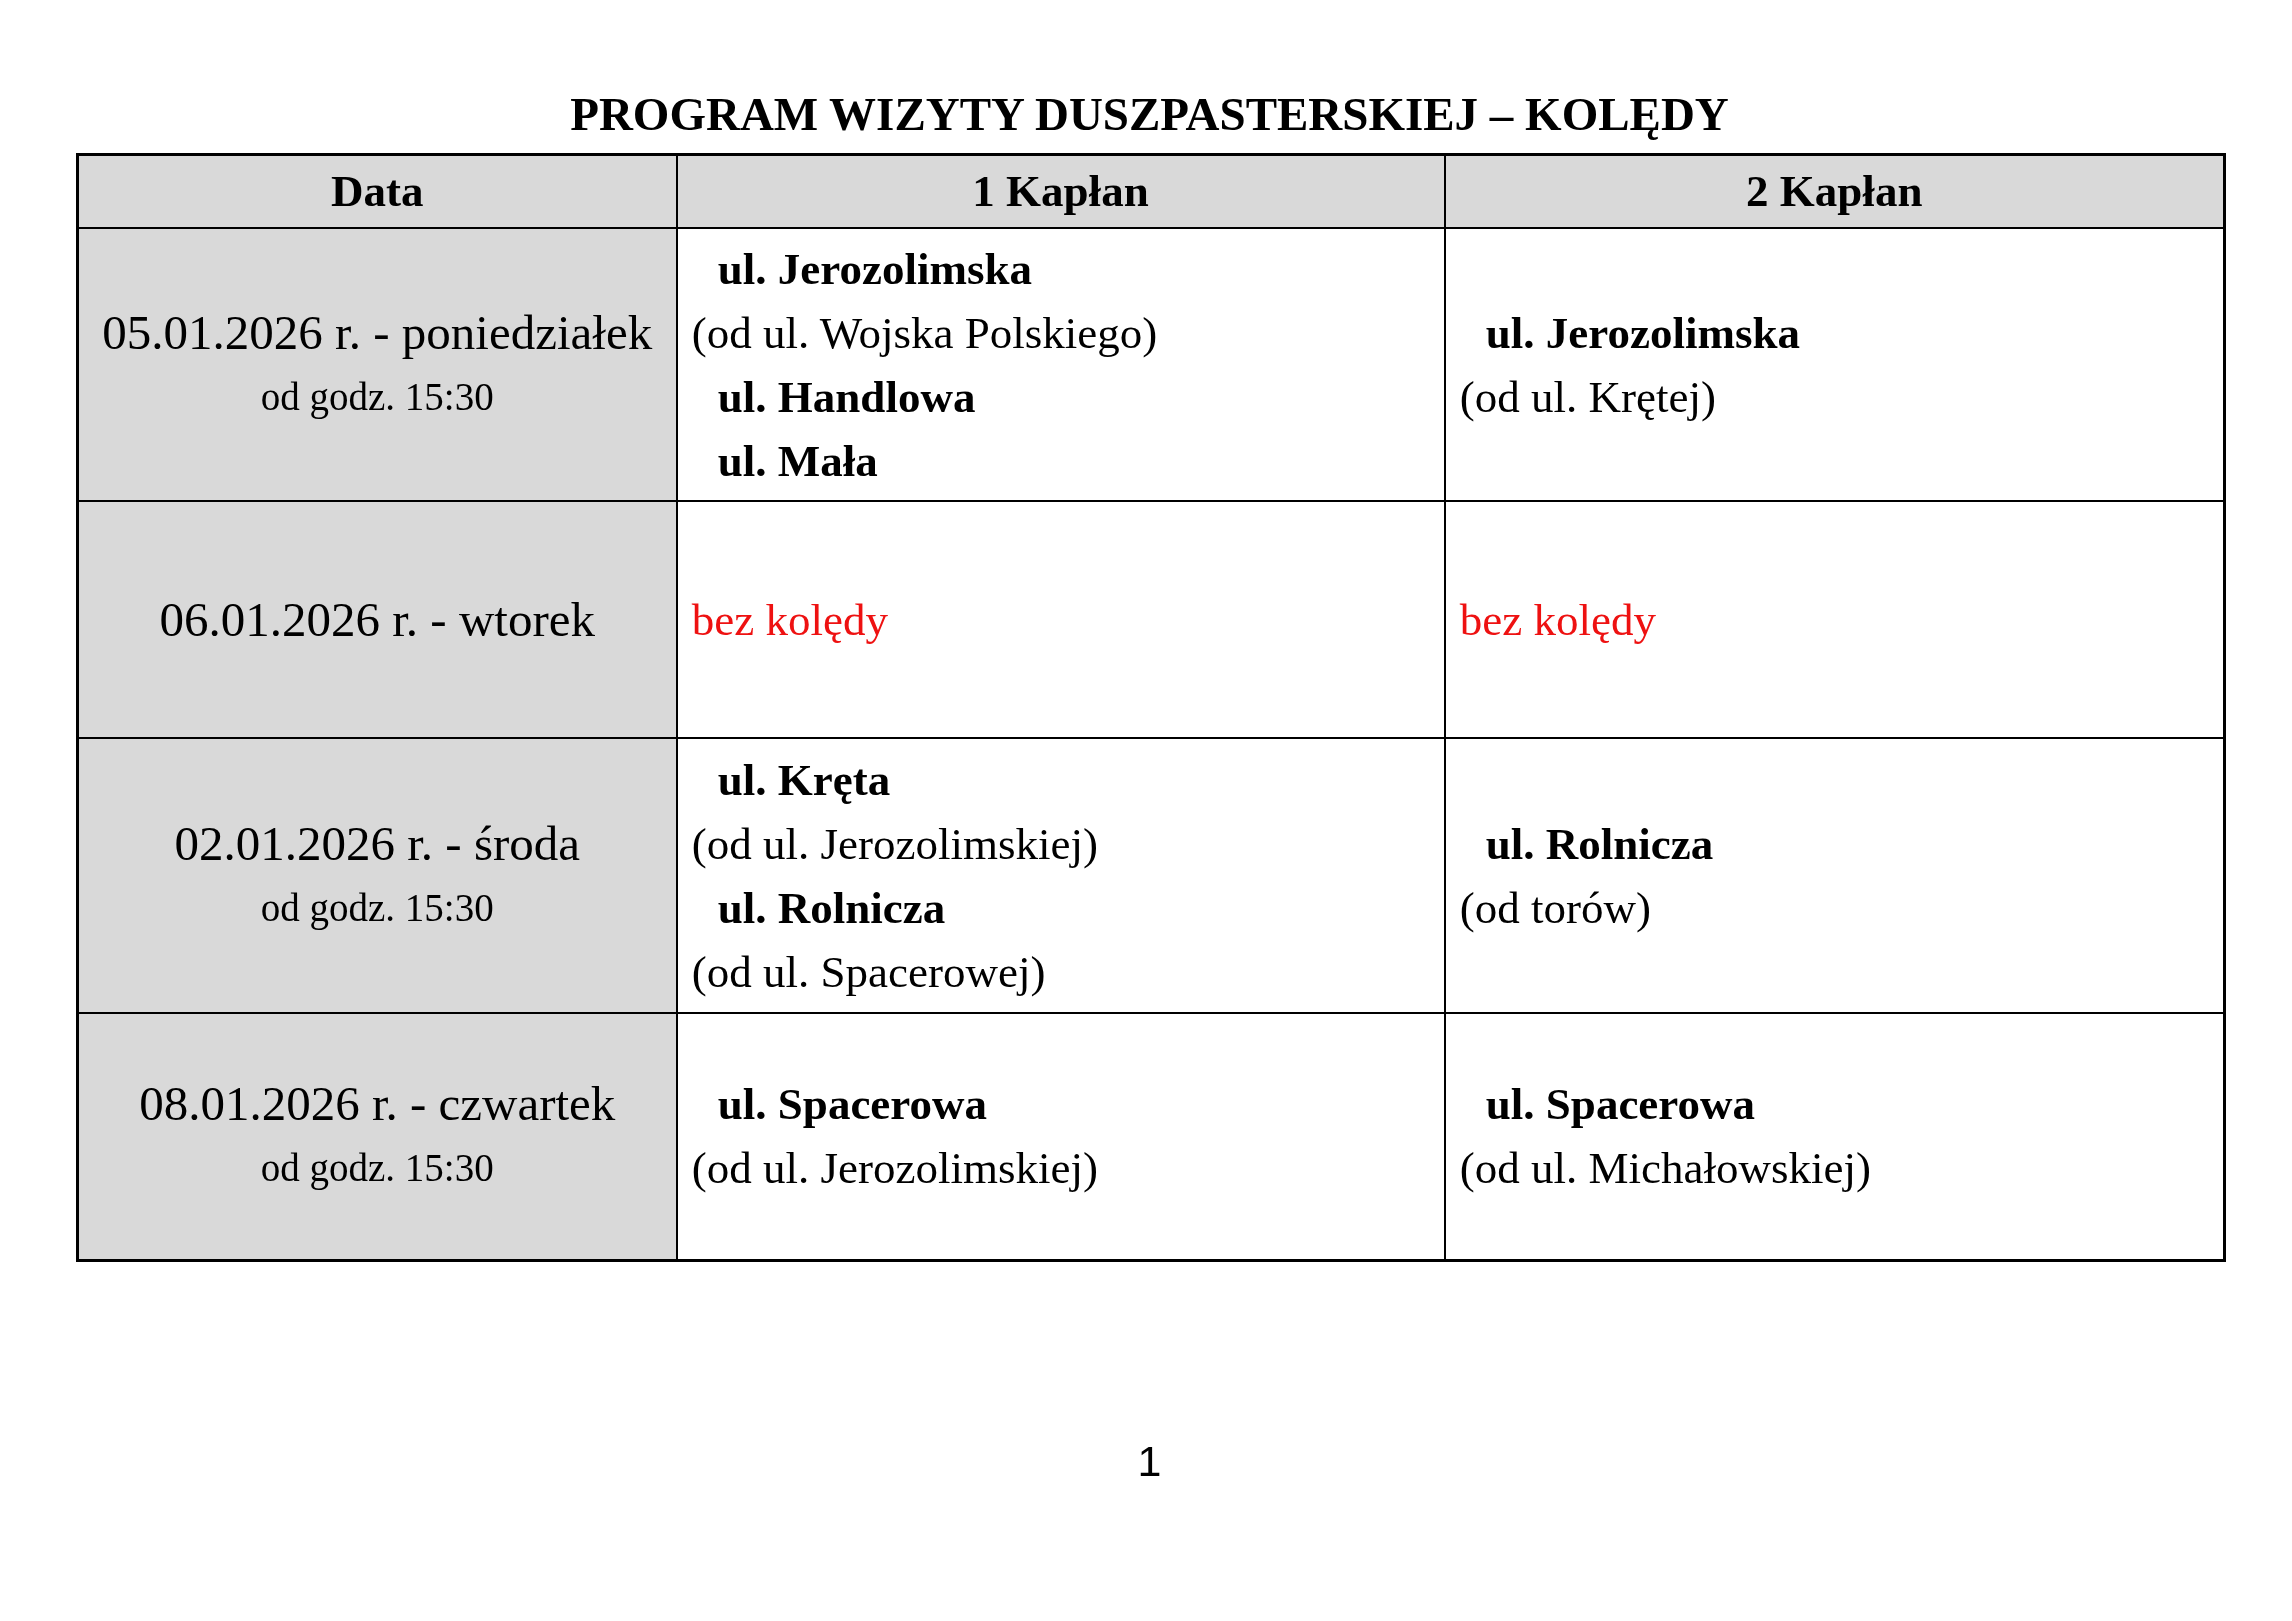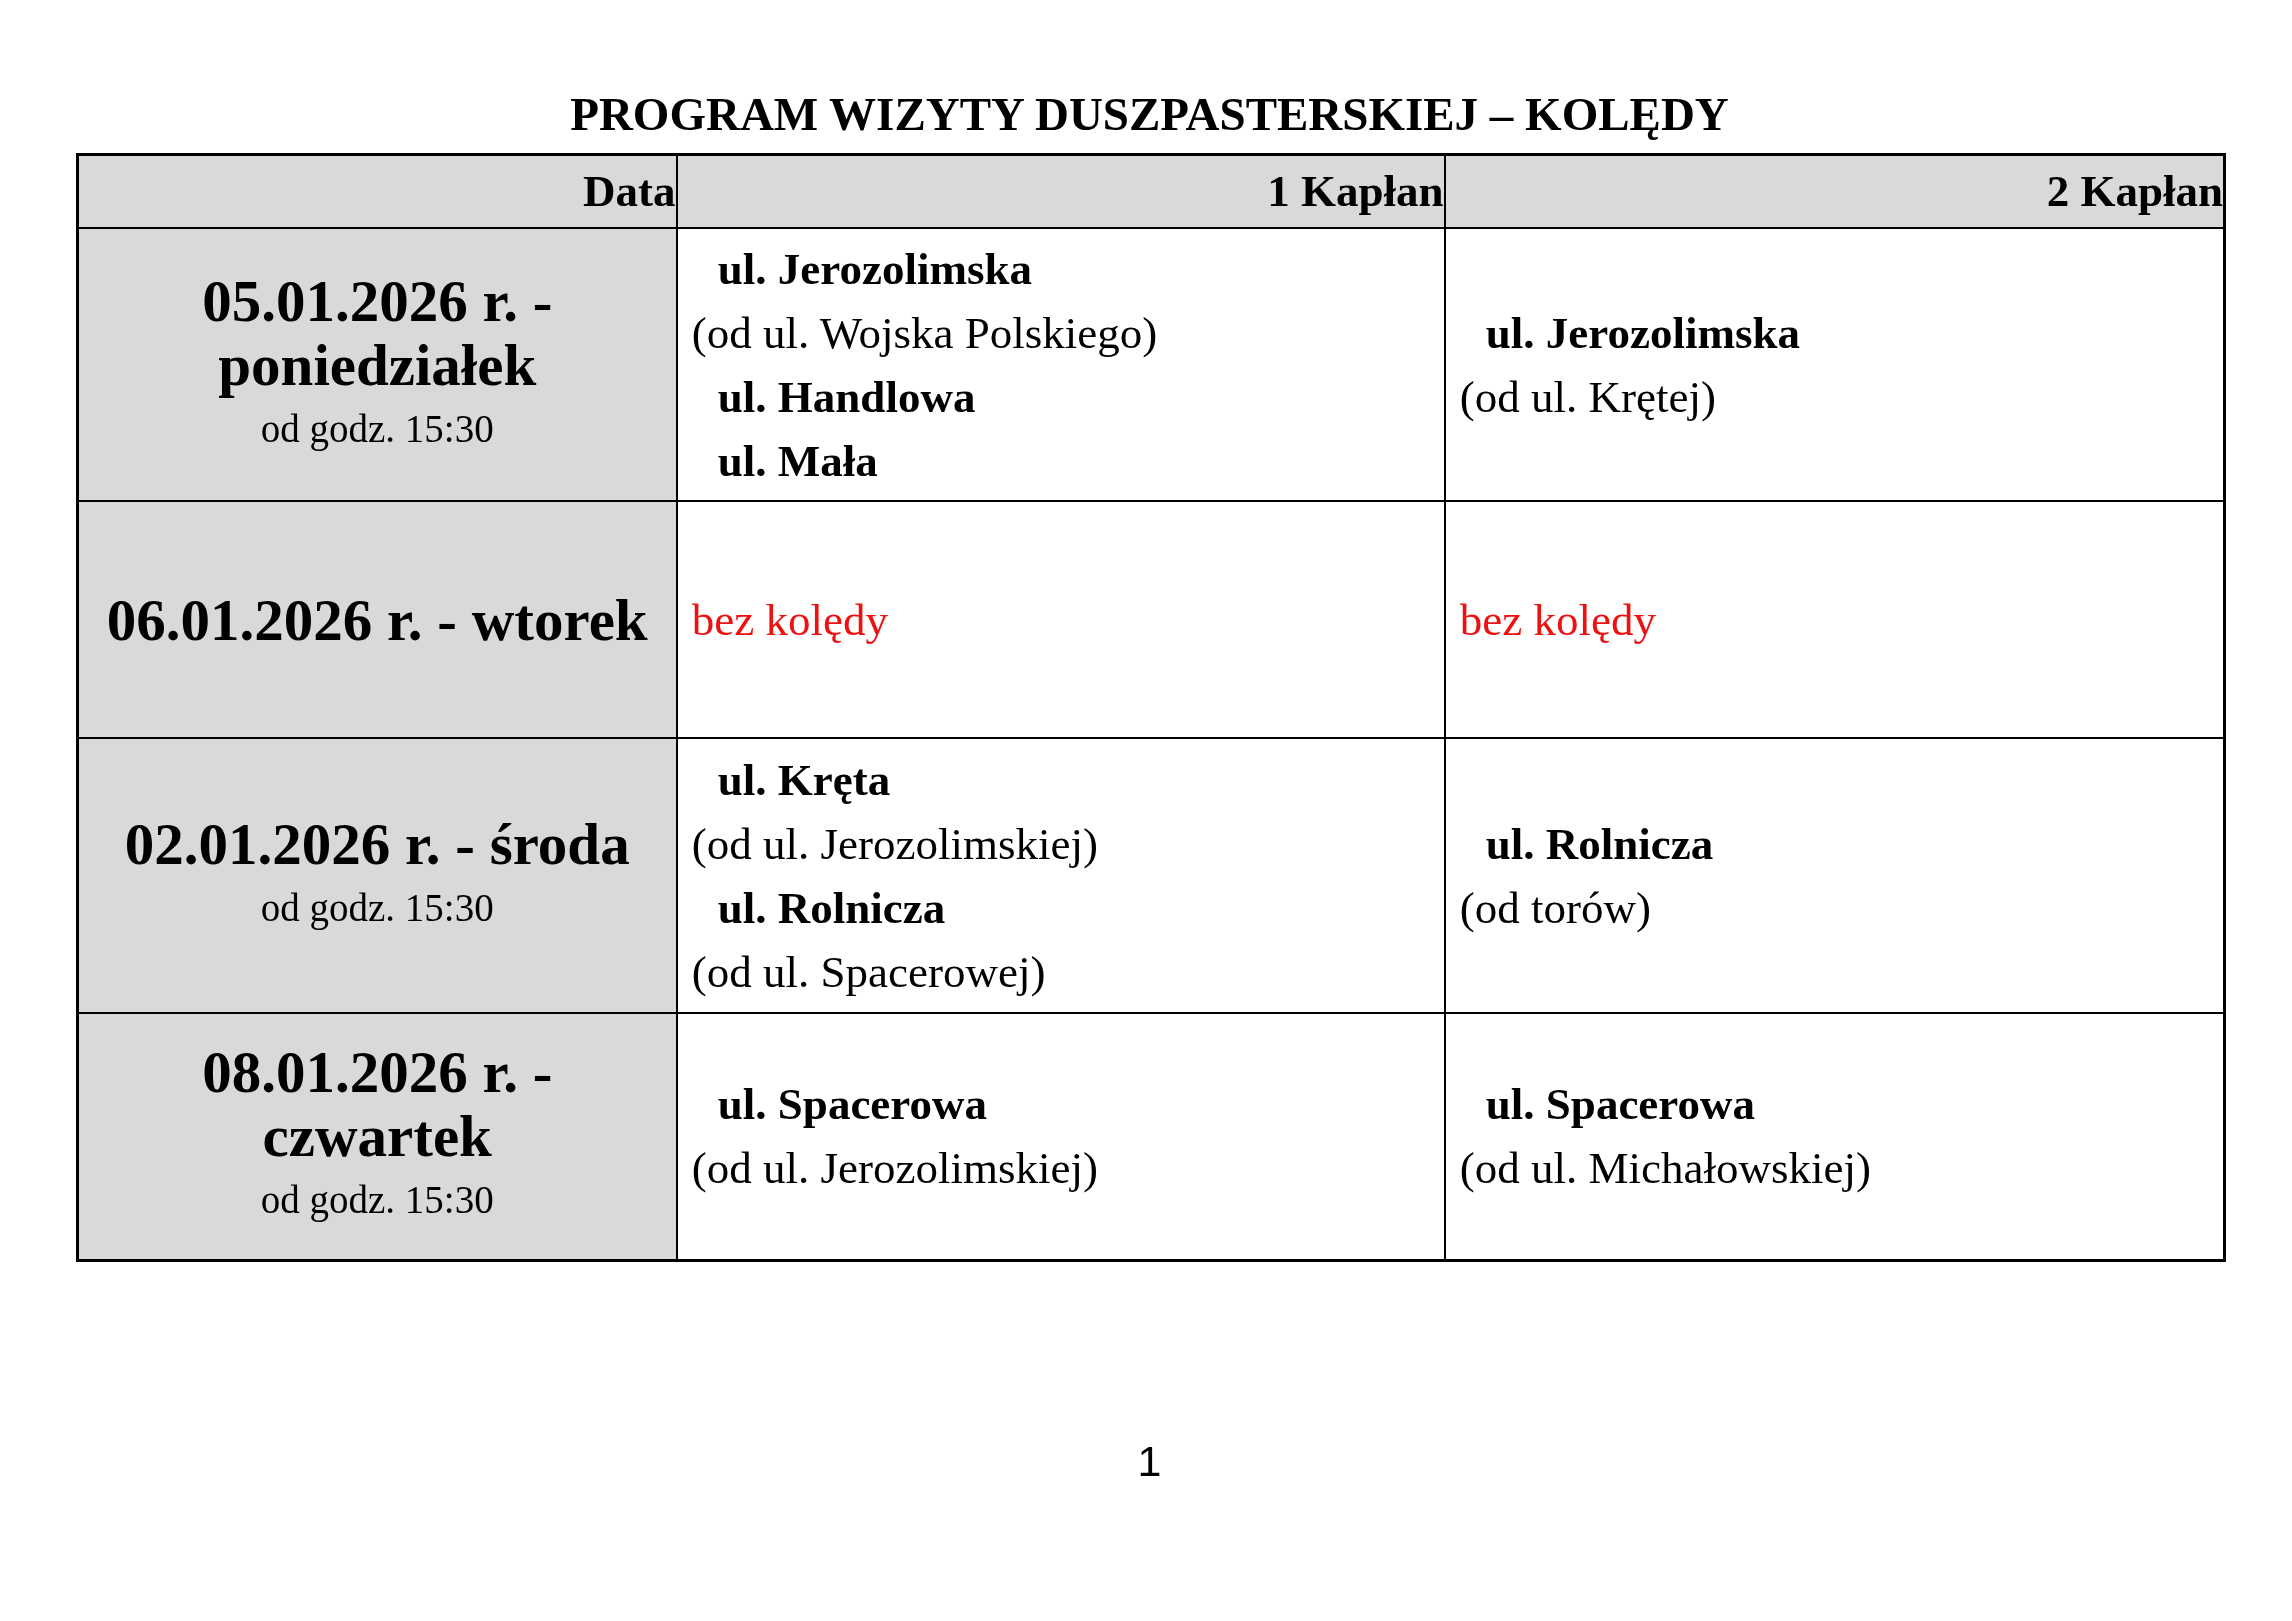--- a/index.html
+++ b/index.html
@@ -39,32 +39,32 @@
   }
   table.schedule thead tr { height: 74px; }
   table.schedule tbody tr:nth-child(1) { height: 273px; }
   table.schedule tbody tr:nth-child(2) { height: 237px; }
   table.schedule tbody tr:nth-child(3) { height: 275px; }
   table.schedule tbody tr:nth-child(4) { height: 247px; }
   table.schedule th {
     background: var(--shade-bg, #d9d9d9);
     font-weight: bold;
     font-size: 45px;
-    text-align: right;
+    text-align: center;
     padding: 0;
   }
   td.date-cell {
     background: var(--shade-bg, #d9d9d9);
     text-align: center;
     padding: 0 5.4px;
   }
   .date-line {
     display: block;
-    font-weight: bold;
-    font-size: 59px;
+    font-weight: normal;
+    font-size: 49px;
     line-height: 64px;
   }
   .time-line {
     display: block;
     font-weight: normal;
     font-size: 39px;
     line-height: 64px;
   }
   td.kaplan-cell {
     background: #ffffff;

